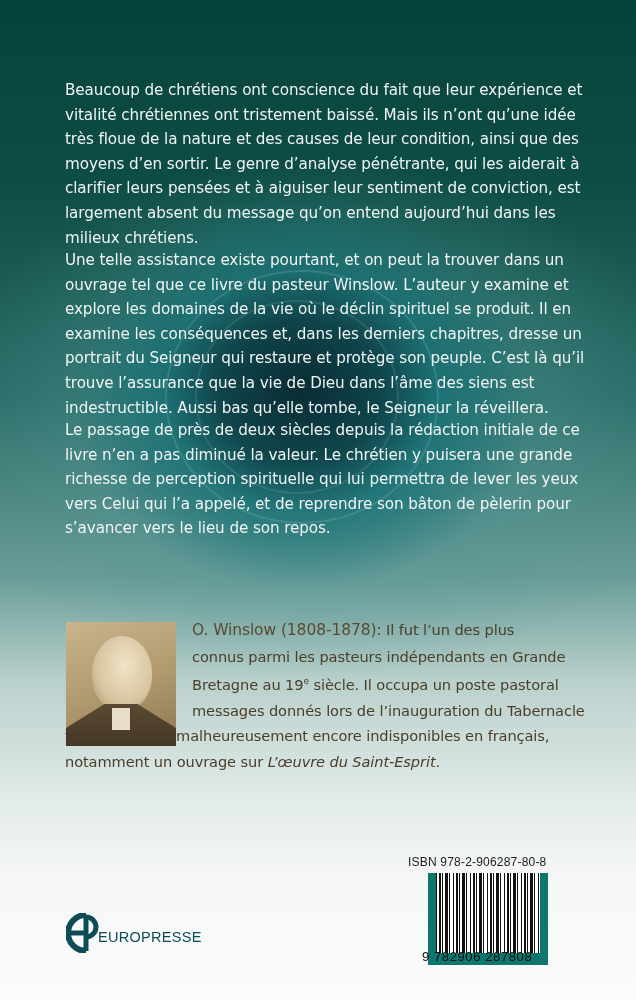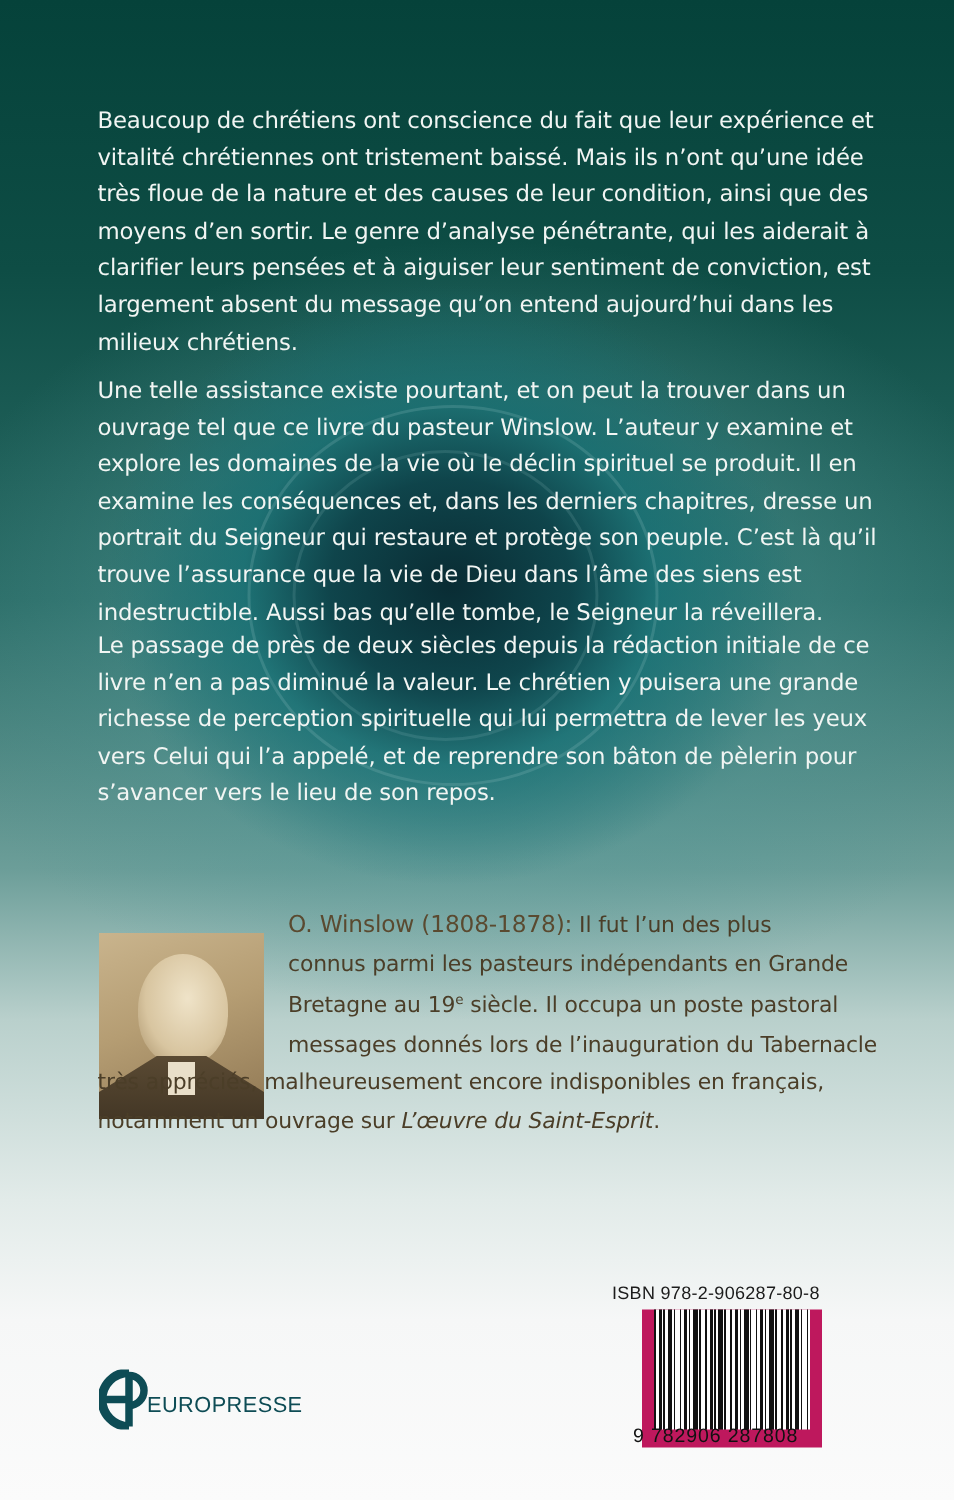--- a/index.html
+++ b/index.html
@@ -25,21 +25,21 @@
       border-radius: 50%;
       border: 2px solid rgba(170,210,210,0.14);
     }
     .text-block {
       position: absolute; left: 65px; width: 520px;
       color: #f1f5f3;
       font-size: 15.2px; line-height: 24.6px;
       letter-spacing: -0.1px;
     }
     .text-block p { margin: 0; }
-    #p1 { top: 68px; }
+    #p1 { top: 78px; }
     #p2 { top: 248px; }
     #p3 { top: 388px; margin-top: 30px; }
     .portrait {
       position: absolute; left: 66px; top: 622px; width: 110px; height: 124px;
       background: linear-gradient(160deg, #c9b48d 0%, #b59d73 45%, #8f7753 100%);
       overflow: hidden;
     }
     .portrait .head {
       position: absolute; left: 26px; top: 14px; width: 60px; height: 74px;
       border-radius: 50% 50% 45% 45%;
@@ -48,36 +48,36 @@
     .portrait .coat {
       position: absolute; left: 0; top: 82px; width: 110px; height: 60px;
       background: linear-gradient(180deg, #5a4a33 0%, #3a2f20 100%);
       clip-path: polygon(0 40%, 35% 0, 65% 0, 100% 40%, 100% 100%, 0 100%);
     }
     .portrait .collar {
       position: absolute; left: 46px; top: 86px; width: 18px; height: 22px;
       background: #e9dfc9;
     }
     .bio {
-      position: absolute; left: 65px; top: 604px; width: 520px;
+      position: absolute; left: 65px; top: 617px; width: 520px;
       color: #4b3e28;
       font-size: 14.6px; line-height: 25.6px;
       letter-spacing: -0.1px;
     }
     .bio .indent { display: block; padding-left: 127px; }
     .bio .lead { color: #5a4a30; font-size: 15.5px; }
     .bio sup { font-size: 9px; }
     .isbn {
       position: absolute; left: 408px; top: 855px;
       font-family: "Liberation Sans", sans-serif;
       font-size: 12px; color: #1c1c1c; letter-spacing: 0.2px;
     }
     .barcode {
       position: absolute; left: 428px; top: 873px; width: 120px; height: 92px;
-      background: #be185d;
+      background: #0f766e;
     }
     .bars {
       position: absolute; left: 8px; top: 0; width: 104px; height: 80px;
       background:
         repeating-linear-gradient(90deg,
           #111 0 1px, #fff 1px 3px, #111 3px 5px, #fff 5px 6px, #111 6px 7px,
           #fff 7px 9px, #111 9px 12px, #fff 12px 13px, #111 13px 14px, #fff 14px 17px);
     }
     .barnum {
       position: absolute; left: -6px; top: 76px; width: 130px;

